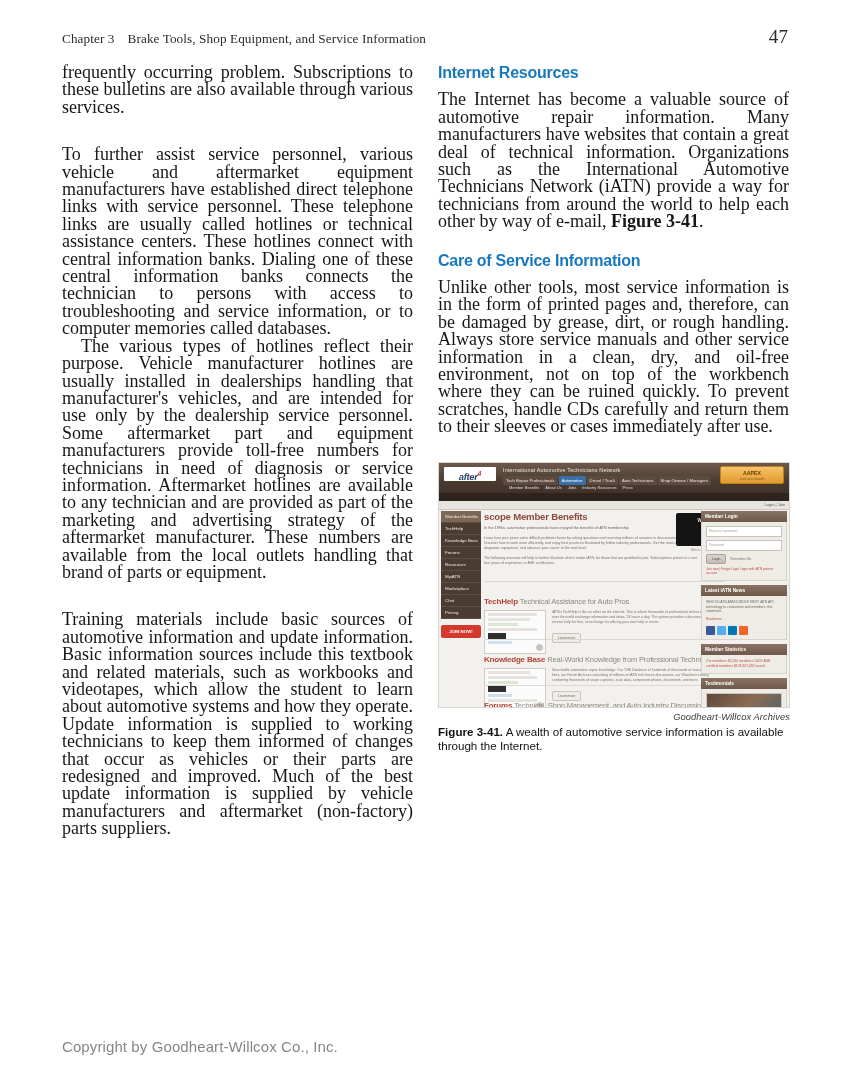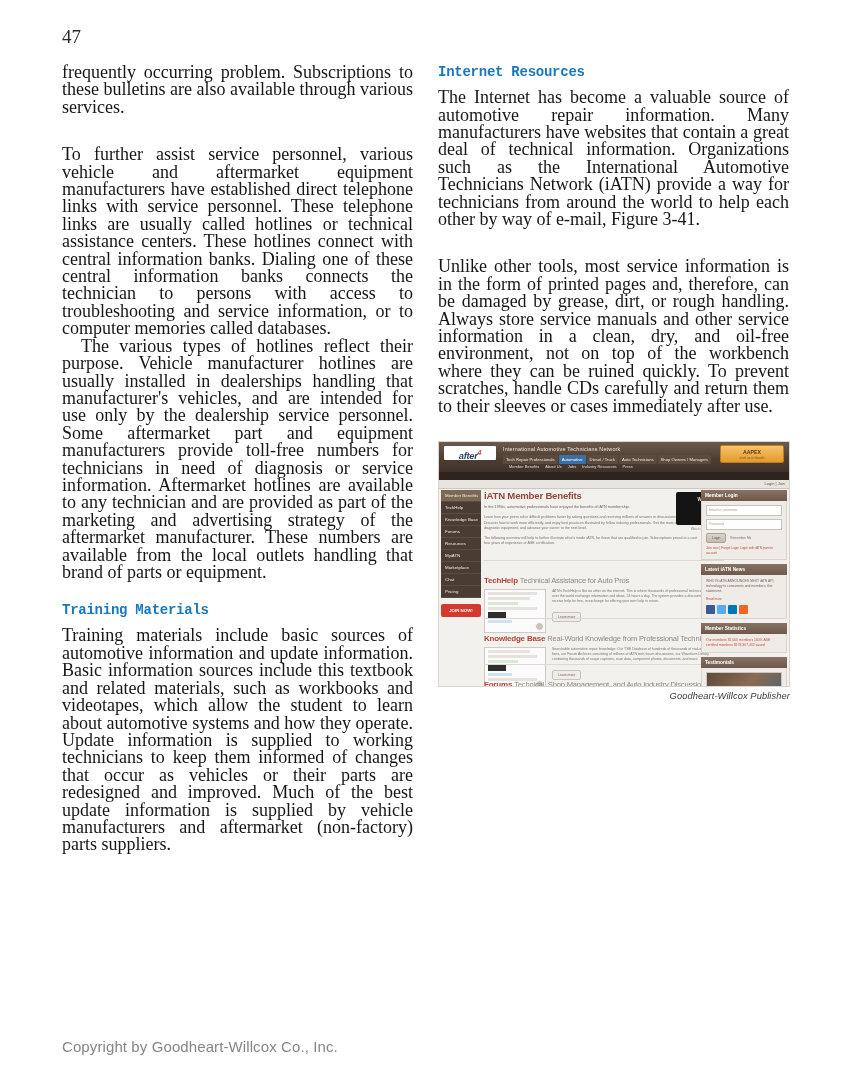--- a/index.html
+++ b/index.html
@@ -51,22 +51,22 @@
     width: 727px;
     display: flex;
     gap: 25px;
     align-items: flex-start;
   }
   .col {
     width: 351px;
   }
 
   h2.sec {
-    font-family: Liberation Mono, monospace;
-    font-size: 14px;
+    font-family: Liberation Sans, sans-serif;
+    font-size: 16px;
     font-weight: bold;
     color: #1878be;
     margin: 0;
     padding: 0;
     letter-spacing: -0.25px;
     line-height: 1.15;
   }
   .sp-before-head { height: 21px; }
   .sp-after-head  { height: 9px; }
 
@@ -75,21 +75,21 @@
     font-size: 18px;
     line-height: 17.4px;
     text-align: justify;
     text-justify: inter-word;
     hyphens: auto;
     -webkit-hyphens: auto;
     color: #161616;
   }
   p.body.indent { text-indent: 19px; }
   p.body + p.body { margin-top: 0; }
-  .b { font-weight: normal; margin-top: 44px; }
+  .b { font-weight: bold; margin-top: 44px; }
 
   
   .figure-wrap {
     margin-top: 26px;
     width: 352px;
   }
   .figure-img {
     position: relative;
     width: 352px;
     height: 246px;
@@ -300,47 +300,51 @@
     color: #868686;
     letter-spacing: .1px;
   }
 </style>
 </head>
 <body>
 
 <div class="page">
 
   <div class="runhead">
+    <div class="runhead-left">
+      <span>Chapter 3</span>
+      <span>Brake Tools, Shop Equipment, and Service Information</span>
+    </div>
     <span class="runhead-page">47</span>
   </div>
 
   <div class="cols">
 
     <div class="col">
 
       <p class="body">frequently occurring problem. Subscriptions to these bulletins are also available through various services.</p>
 
       <div class="sp-before-head"></div>
       <div class="sp-after-head"></div>
       <p class="body">To further assist service personnel, various vehicle and aftermarket equipment manufacturers have established direct telephone links with service personnel. These telephone links are usually called hotlines or technical assistance centers. These hotlines connect with central information banks. Dialing one of these central information banks connects the technician to persons with access to troubleshooting and service information, or to computer memories called databases.</p>
       <p class="body indent">The various types of hotlines reflect their purpose. Vehicle manufacturer hotlines are usually installed in dealerships handling that manufacturer's vehicles, and are intended for use only by the dealership service personnel. Some aftermarket part and equipment manufacturers provide toll-free numbers for technicians in need of diagnosis or service information. Aftermarket hotlines are available to any technician and are provided as part of the marketing and advertising strategy of the aftermarket manufacturer. These numbers are available from the local outlets handling that brand of parts or equipment.</p>
 
       <div class="sp-before-head"></div>
-      <h2 class="sec">Training Materials</h2>
       <div class="sp-after-head"></div>
       <p class="body">Training materials include basic sources of automotive information and update information. Basic information sources include this textbook and related materials, such as workbooks and videotapes, which allow the student to learn about automotive systems and how they operate. Update information is supplied to working technicians to keep them informed of changes that occur as vehicles or their parts are redesigned and improved. Much of the best update information is supplied by vehicle manufacturers and aftermarket (non-factory) parts suppliers.</p>
     </div>
 
     <div class="col">
 
       <h2 class="sec">Internet Resources</h2>
       <div class="sp-after-head"></div>
       <p class="body"><span>The Internet has become a valuable source of automotive repair information. Many manufacturers have websites that contain a great deal of technical information. Organizations such as the International Automotive Technicians Network (iATN) provide a way for technicians from around the world to help each other by way of e-mail, </span><span class="b">Figure 3-41</span><span>.</span></p>
 
       <div class="sp-before-head"></div>
+      <h2 class="sec">Care of Service Information</h2>
       <div class="sp-after-head"></div>
       <p class="body">Unlike other tools, most service information is in the form of printed pages and, therefore, can be damaged by grease, dirt, or rough handling. Always store service manuals and other service information in a clean, dry, and oil-free environment, not on top of the workbench where they can be ruined quickly. To prevent scratches, handle CDs carefully and return them to their sleeves or cases immediately after use.</p>
 
       <div class="figure-wrap">
         <div class="figure-img">
 
           <div class="iatn-topbar"></div>
           <div class="iatn-logo"><span>after</span><sup>4</sup></div>
           <div class="iatn-tagline">International Automotive Technicians Network</div>
 
@@ -376,21 +380,21 @@
             <div class="ln">Forums</div>
             <div class="ln">Resources</div>
             <div class="ln">MyiATN</div>
             <div class="ln">Marketplace</div>
             <div class="ln">Chat</div>
             <div class="ln">Pricing</div>
             <div class="iatn-join">JOIN NOW!</div>
           </div>
 
           <div class="iatn-main">
-            <div class="iatn-h1">iATN Member Benefits</div>
+            <div class="iatn-h1">scope Member Benefits</div>
             <div class="iatn-lead">In the 1990s, automotive professionals have enjoyed the benefits of iATN membership.</div>
             <div class="iatn-para">Learn how your peers solve difficult problems faster by asking questions and receiving millions of answers in discussions with experts. Discover how to work more efficiently, and enjoy best practices illustrated by fellow industry professionals. Get the most out of your diagnostic equipment, and advance your career to the next level.</div>
             <div class="iatn-para">The following overview will help to further illustrate what's inside iATN, for those that are qualified to join. Subscriptions priced at a cost four years of experience or ASE certification.</div>
 
             <div class="iatn-video">
               <div class="vt">What is iATN?</div>
               <div class="vl"><span>ATN</span><sup>4</sup></div>
               <div class="iatn-play"></div>
             </div>
             <div class="iatn-videocap">Watch a short video about iATN</div>
@@ -491,21 +495,22 @@
               <div class="iatn-panel-h">Testimonials</div>
               <div class="iatn-panel-b">
                 <div class="iatn-testi"></div>
 
               </div>
             </div>
 
           </div>
         </div>
 
-        <div class="credit">Goodheart-Willcox Publisher</div>
+        <div class="credit">Goodheart-Willcox Archives</div>
+        <div class="caption"><span class="fignum">Figure 3-41.</span> <span>A wealth of automotive service information is available through the Internet.</span></div>
       </div>
 
     </div>
   </div>
 
   <div class="footer">Copyright by Goodheart-Willcox Co., Inc.</div>
 
 </div>
 
 </body></html>

